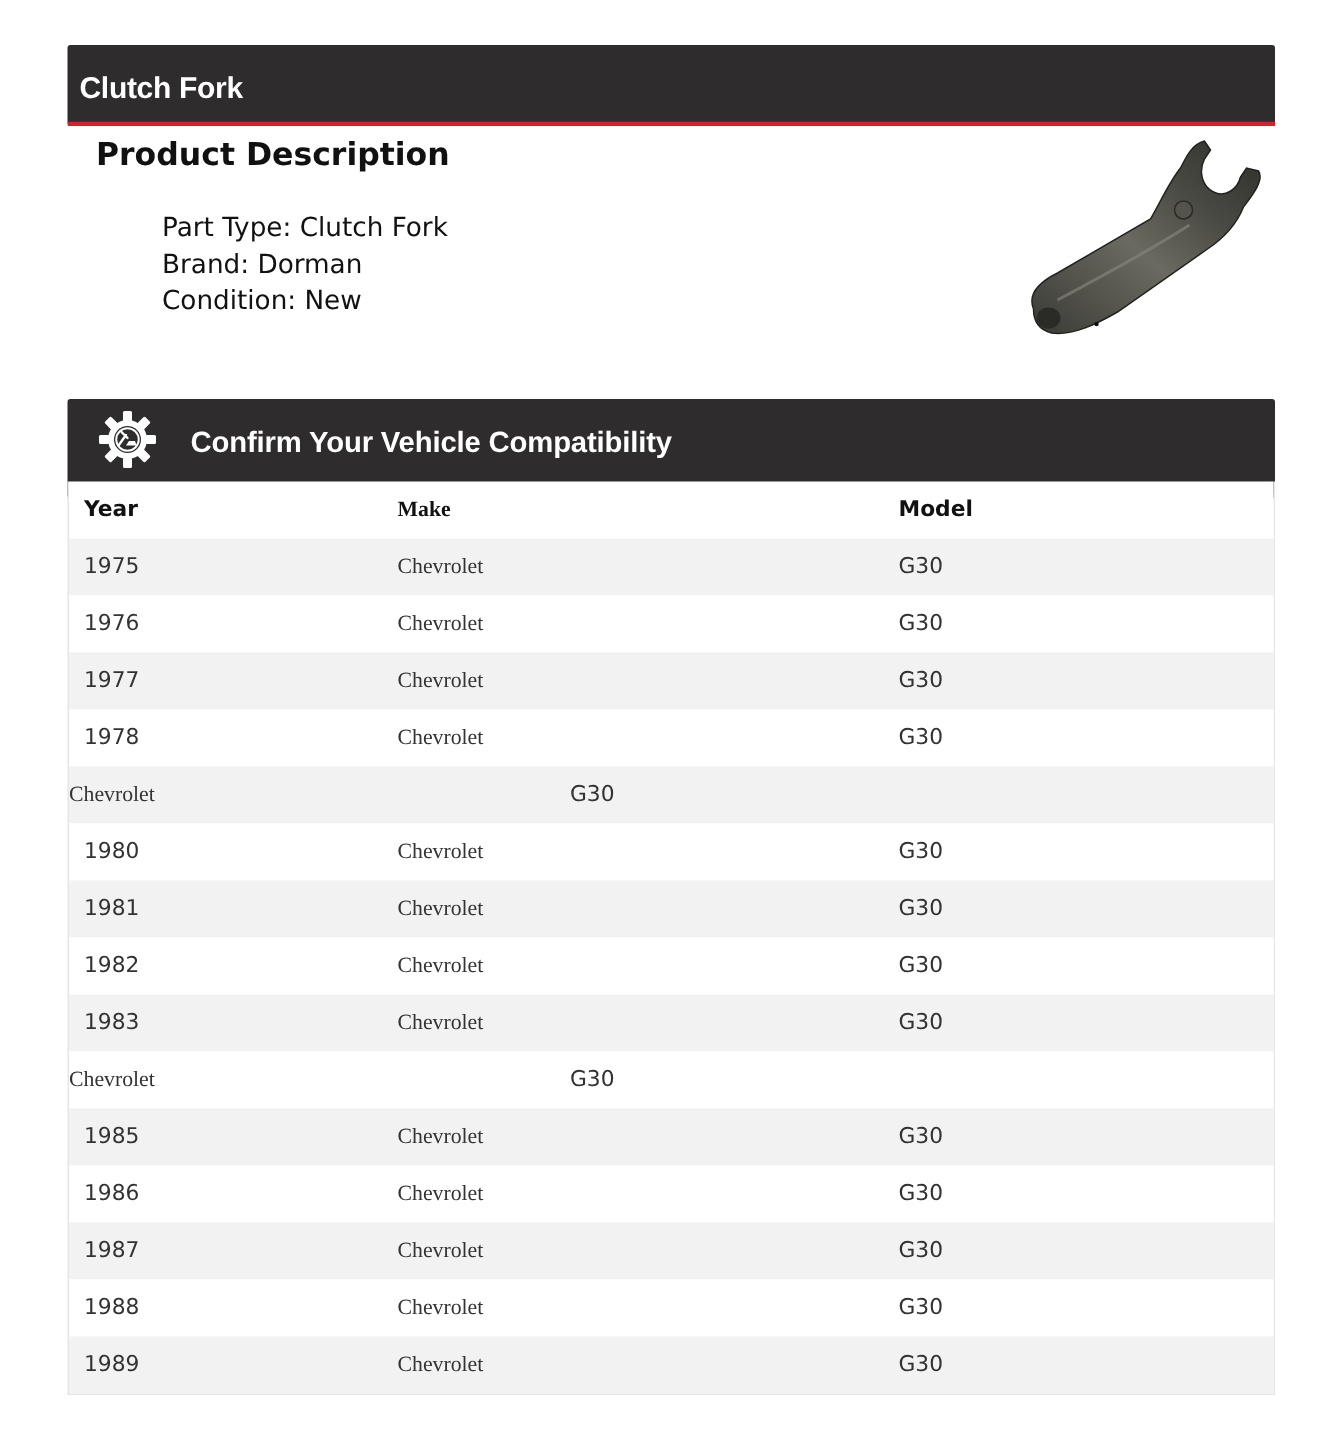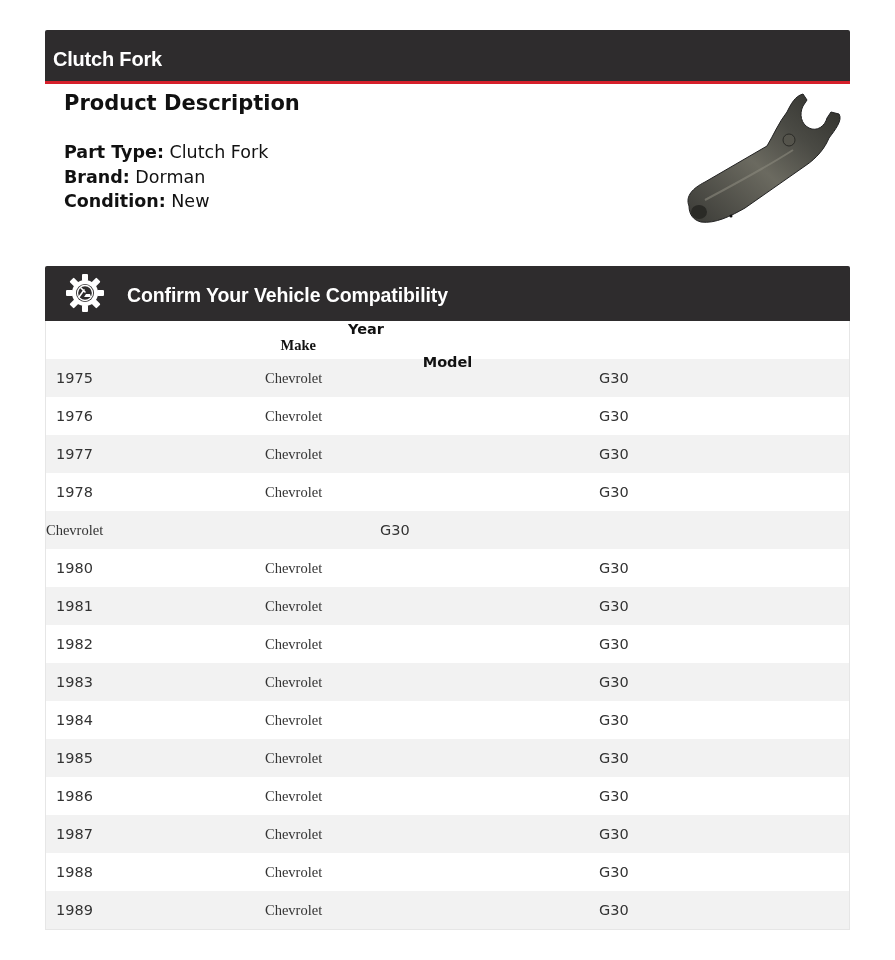--- a/index.html
+++ b/index.html
@@ -13,32 +13,32 @@
     border-radius: 2px 2px 0 0;
     color: #fff;
     font-family: "Liberation Sans", sans-serif;
     font-weight: bold;
   }
   .bar-title { top: 30px; height: 54px; }
   .bar-title .label { position: absolute; left: 8px; top: 18px; font-size: 20px; letter-spacing: -0.2px; }
 
   .desc-heading { position: absolute; left: 64px; top: 91px; font-size: 21px; font-weight: bold; color: #111; text-align: right; }
   .specs { position: absolute; left: 64px; top: 140px; font-size: 17.5px; line-height: 24.5px; color: #111; }
-  .specs .row b { font-weight: bold; }
+  .specs .row b { font-weight: normal; margin-left: 44px; }
   .specs .row span.val { font-weight: normal; }
 
   .product-img { position: absolute; left: 675px; top: 88px; width: 175px; height: 145px; }
 
   .bar-compat { top: 266px; height: 66px; }
   .bar-compat .gear { position: absolute; left: 20px; top: 7px; width: 40px; height: 40px; }
   .bar-compat .label { position: absolute; left: 82px; top: 18px; font-size: 19.5px; letter-spacing: -0.1px; }
 
   .table { position: absolute; left: 45px; top: 321px; width: 805px; border: 1px solid #e6e6e6; border-top: none; }
   .thead, .trow { display: flex; height: 38px; align-items: center; font-size: 14.5px; }
-  .thead { height: 38px; font-weight: bold; color: #111; background: #fff; flex-direction: column; }
+  .thead { height: 38px; font-weight: bold; color: #111; background: #fff; }
   .trow { color: #333; }
   .trow:nth-child(odd) { background: #f2f2f2; }
   .trow:nth-child(even) { background: #ffffff; }
   .c-year { width: 219px; padding-left: 10px; }
   .c-make { width: 334px; font-family: Liberation Serif, serif; }
   .c-model { flex: 1; }
 </style>
 </head>
 <body>
 
@@ -149,21 +149,20 @@
         <div class="c-year">1982</div>
         <div class="c-make">Chevrolet</div>
         <div class="c-model">G30</div>
       </div>
     <div class="trow">
         <div class="c-year">1983</div>
         <div class="c-make">Chevrolet</div>
         <div class="c-model">G30</div>
       </div>
     <div class="trow">
-        <div class="c-year">1984</div>
         <div class="c-make">Chevrolet</div>
         <div class="c-model">G30</div>
       </div>
     <div class="trow">
         <div class="c-year">1985</div>
         <div class="c-make">Chevrolet</div>
         <div class="c-model">G30</div>
       </div>
     <div class="trow">
         <div class="c-year">1986</div>

